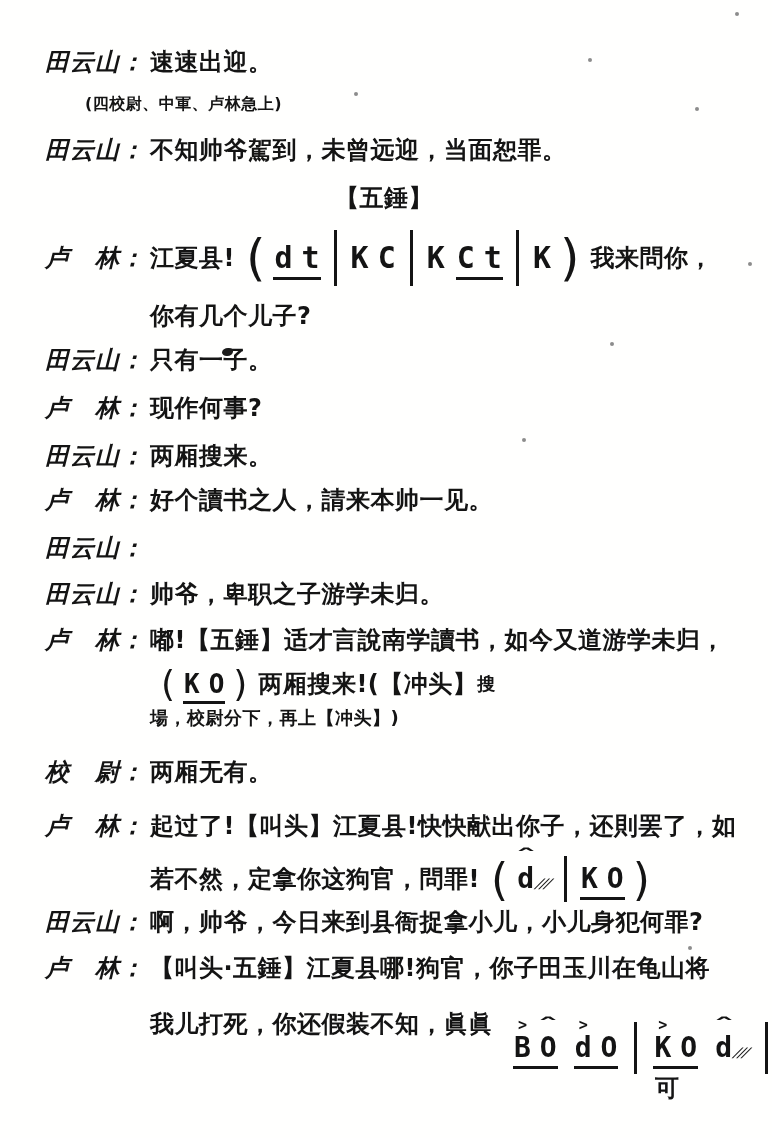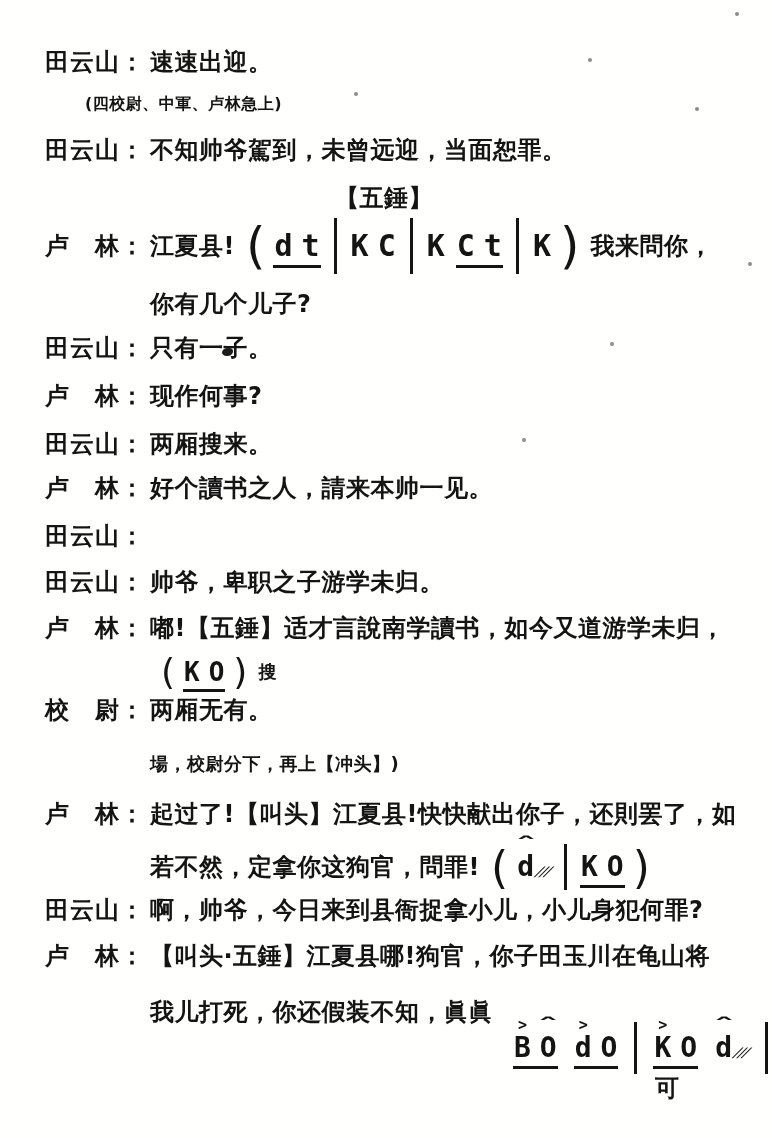--- a/index.html
+++ b/index.html
@@ -1,33 +1,33 @@
 <!DOCTYPE html>
 <html><head>
 <meta charset="utf-8">
 <style>
   html,body{margin:0;padding:0;background:#ffffff;}
   .page{position:relative;width:772px;height:1138px;background:#fffffe;color:#141414;
         font-family:"DejaVu Sans",sans-serif;overflow:hidden;}
   #flow{position:absolute;left:0;top:0;right:0;padding:46px 0 0 45px;}
   .line{display:flex;align-items:center;margin:0 0 14px 0;}
-  .speaker{flex:none;width:105px;font-size:24px;font-weight:700;letter-spacing:1px;line-height:32px;white-space:nowrap;}
+  .speaker{flex:none;width:105px;font-size:24px;font-weight:700;letter-spacing:1px;line-height:32px;white-space:nowrap;font-style:italic;}
   .content{display:flex;align-items:center;white-space:nowrap;}
   .seg{font-size:24px;font-weight:700;letter-spacing:0.5px;line-height:32px;}
   .seg-small{font-size:18px;line-height:24px;}
   .stage .content{margin-left:40px;}
   .stage .seg{font-size:16px;line-height:24px;}
   .tag-label .content{margin-left:290px;}
   .small-line .seg{font-size:18px;line-height:24px;}
   .last-cont{margin-top:24px;}
   
   #flow .line:nth-child(1){margin-bottom:14px}
   #flow .line:nth-child(2){margin-bottom:18px}
   #flow .line:nth-child(3){margin-bottom:16px}
-  #flow .line:nth-child(4){margin-bottom:4px}
+  #flow .line:nth-child(4){margin-bottom:16px}
   #flow .line:nth-child(5){margin-bottom:14px}
   #flow .line:nth-child(6){margin-bottom:12px}
   #flow .line:nth-child(7){margin-bottom:16px}
   #flow .line:nth-child(8){margin-bottom:16px}
   #flow .line:nth-child(9){margin-bottom:12px}
   #flow .line:nth-child(10){margin-bottom:16px}
   #flow .line:nth-child(11){margin-bottom:14px}
   #flow .line:nth-child(12){margin-bottom:14px}
   #flow .line:nth-child(13){margin-bottom:12px}
   #flow .line:nth-child(14){margin-bottom:6px}
@@ -168,33 +168,34 @@
         <span class="speaker"></span>
         <span class="content">
           <span class="nt md">
             <span class="nt-paren">(</span>
             <span class="nt-group u">
               <span class="nt-letter"><span class="core">K</span></span>
               <span class="nt-letter"><span class="core">O</span></span>
             </span>
             <span class="nt-paren">)</span>
           </span>
+          <span class="seg">两厢搜来!(【冲头】</span>
           <span class="seg seg-small">搜</span>
         </span>
       </div>
+      <div class="line cont small-line">
+        <span class="speaker"></span>
+        <span class="content">
+          <span class="seg">場，校尉分下，再上【冲头】)</span>
+        </span>
+      </div>
       <div class="line">
         <span class="speaker">校　尉：</span>
         <span class="content">
           <span class="seg">两厢无有。</span>
-        </span>
-      </div>
-      <div class="line cont small-line">
-        <span class="speaker"></span>
-        <span class="content">
-          <span class="seg">場，校尉分下，再上【冲头】)</span>
         </span>
       </div>
       <div class="line">
         <span class="speaker">卢　林：</span>
         <span class="content">
           <span class="seg">起过了!【叫头】江夏县!快快献出你子，还則罢了，如</span>
         </span>
       </div>
       <div class="line cont">
         <span class="speaker"></span>

